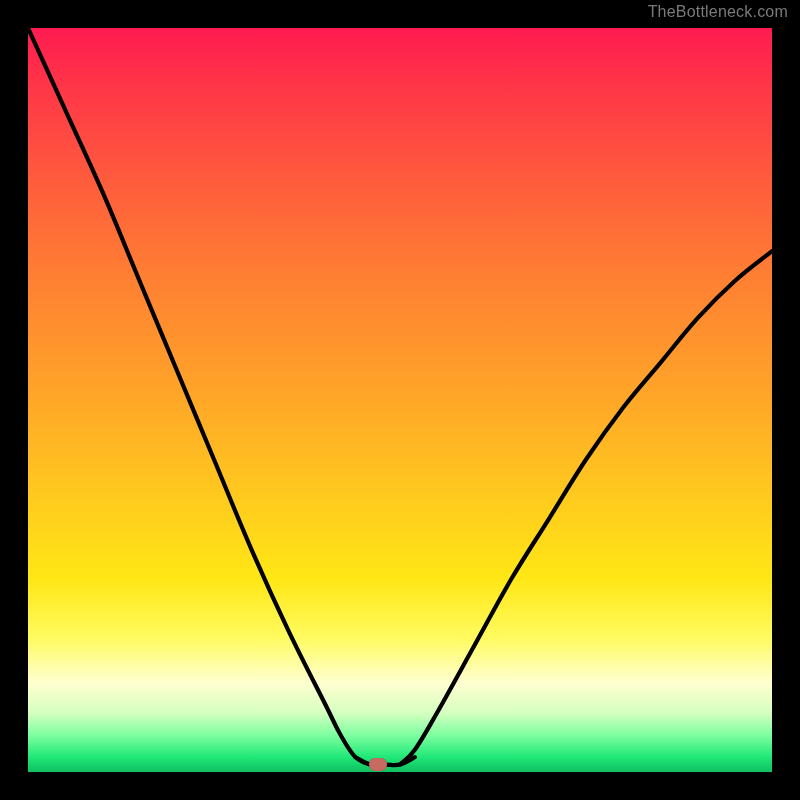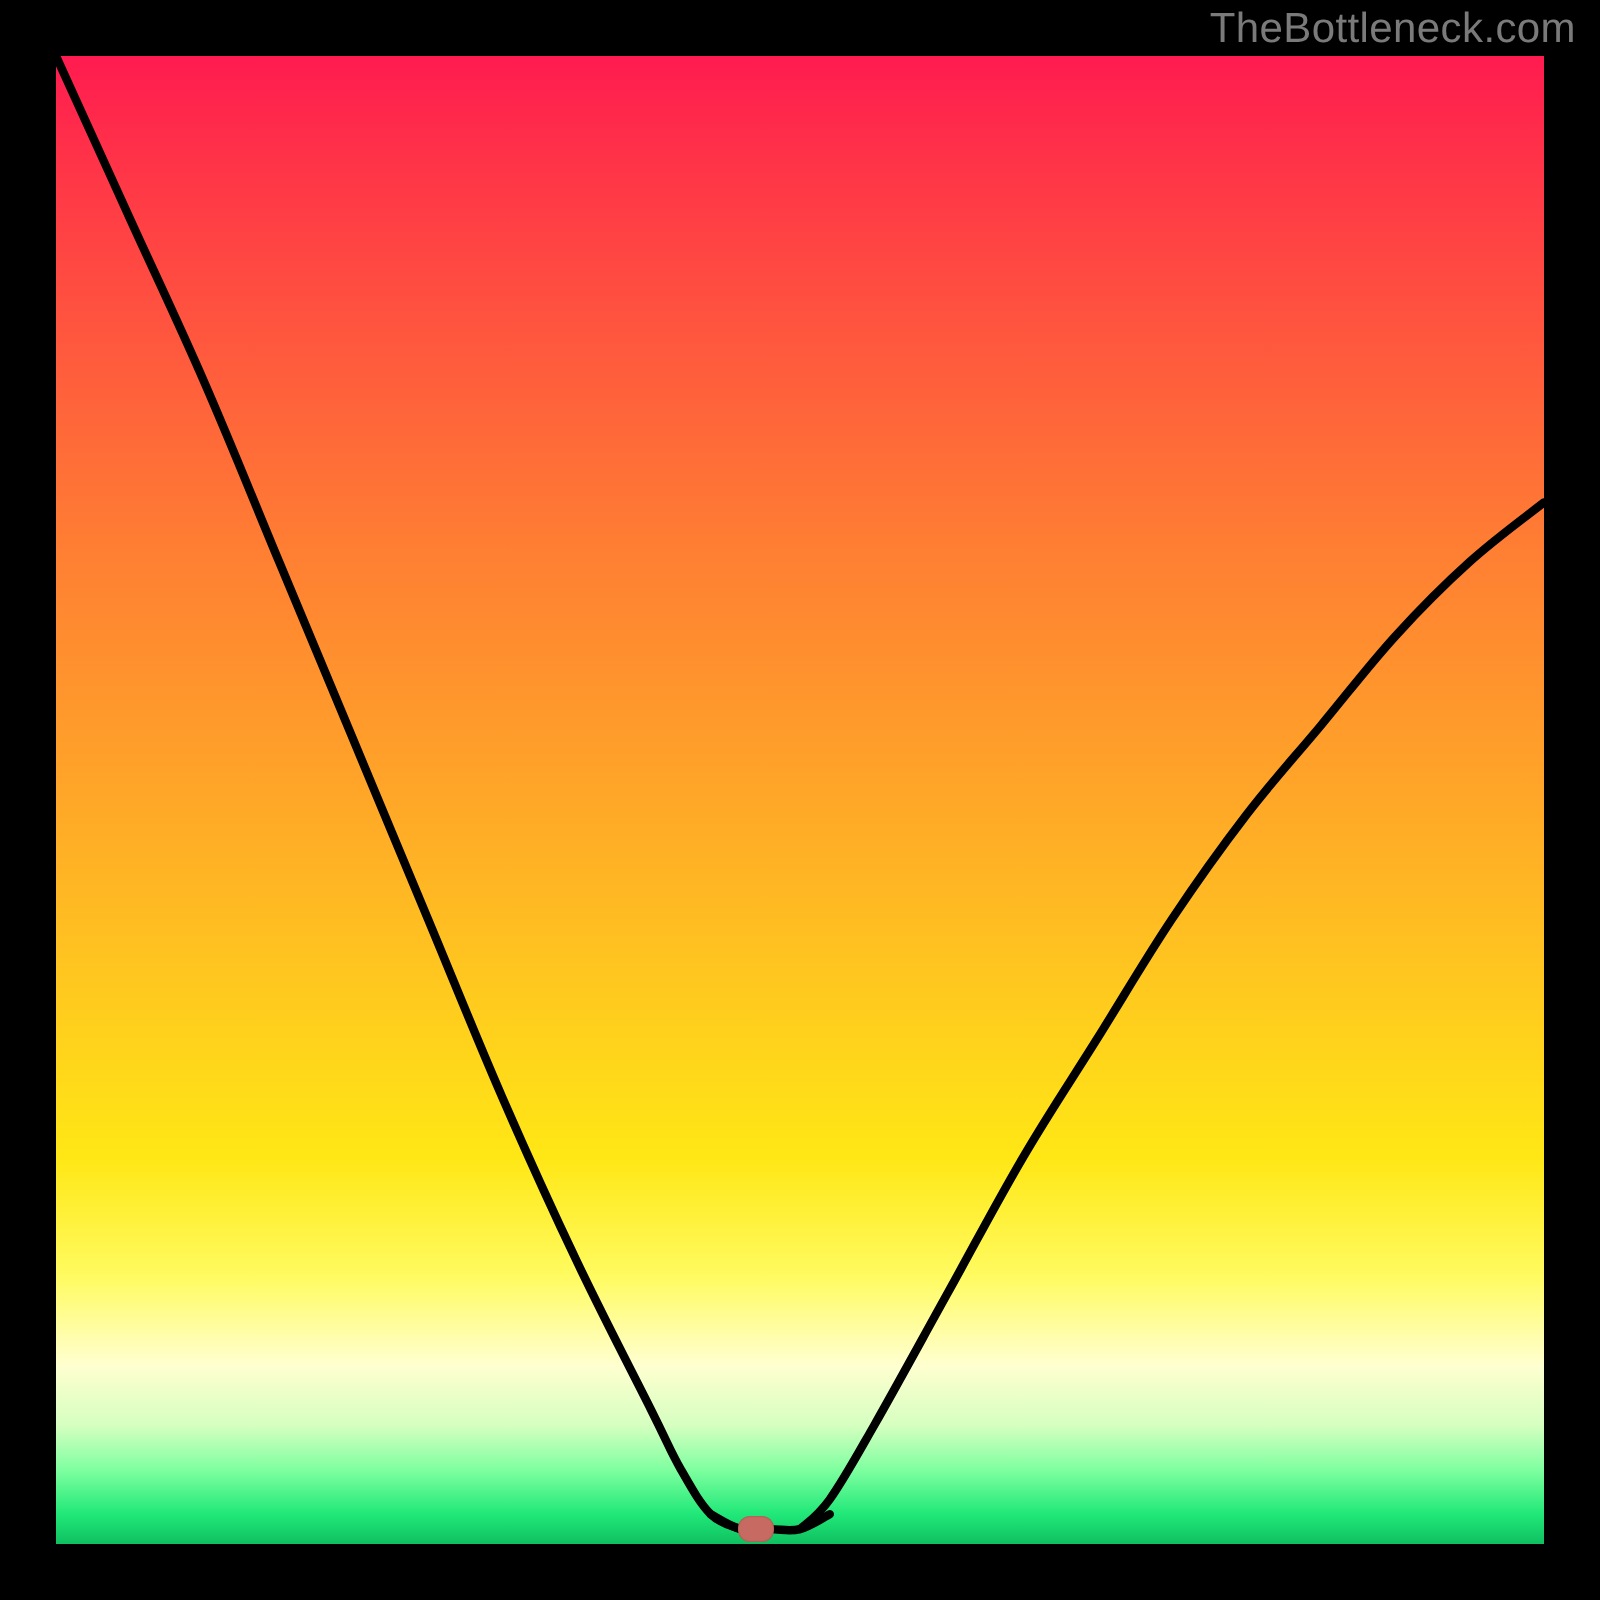--- a/index.html
+++ b/index.html
@@ -48,21 +48,21 @@
     top: 0;
     left: 0;
     width: 744px;
     height: 744px;
   }
   .watermark {
     position: absolute;
     top: 3px;
     right: 12px;
     color: #7a7a7a;
-    font-size: 21px;
+    font-size: 16px;
     letter-spacing: 0.2px;
     user-select: none;
   }
   .marker {
     position: absolute;
     width: 18px;
     height: 13px;
     border-radius: 6px;
     background: #c66a62;
     box-shadow: 0 0 1px rgba(0,0,0,0.3) inset;

